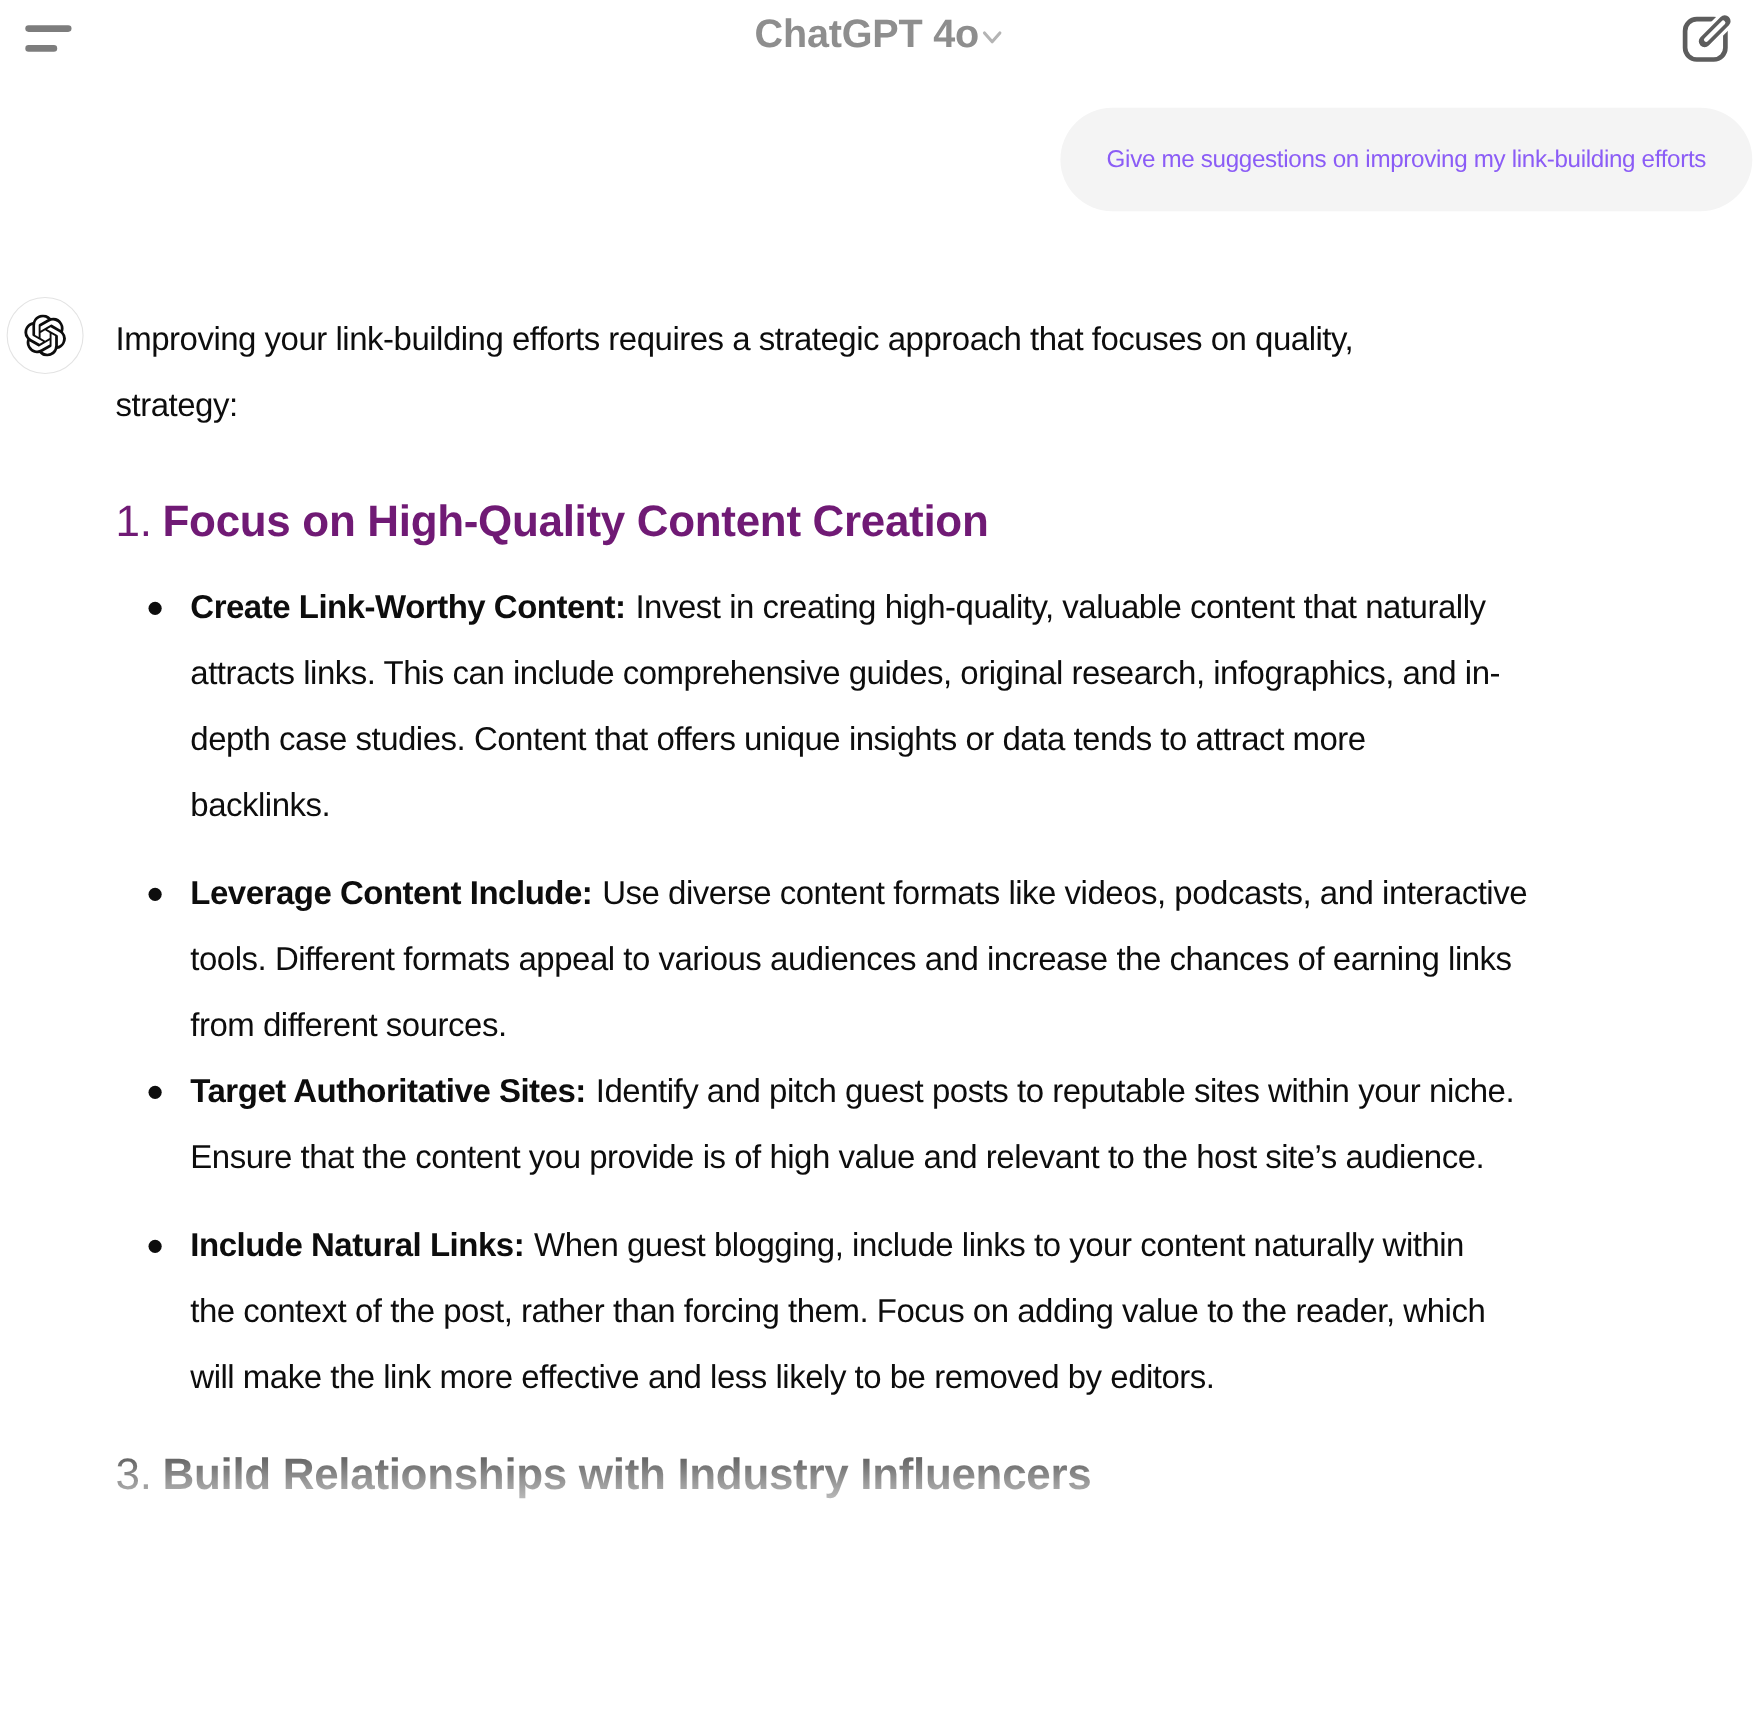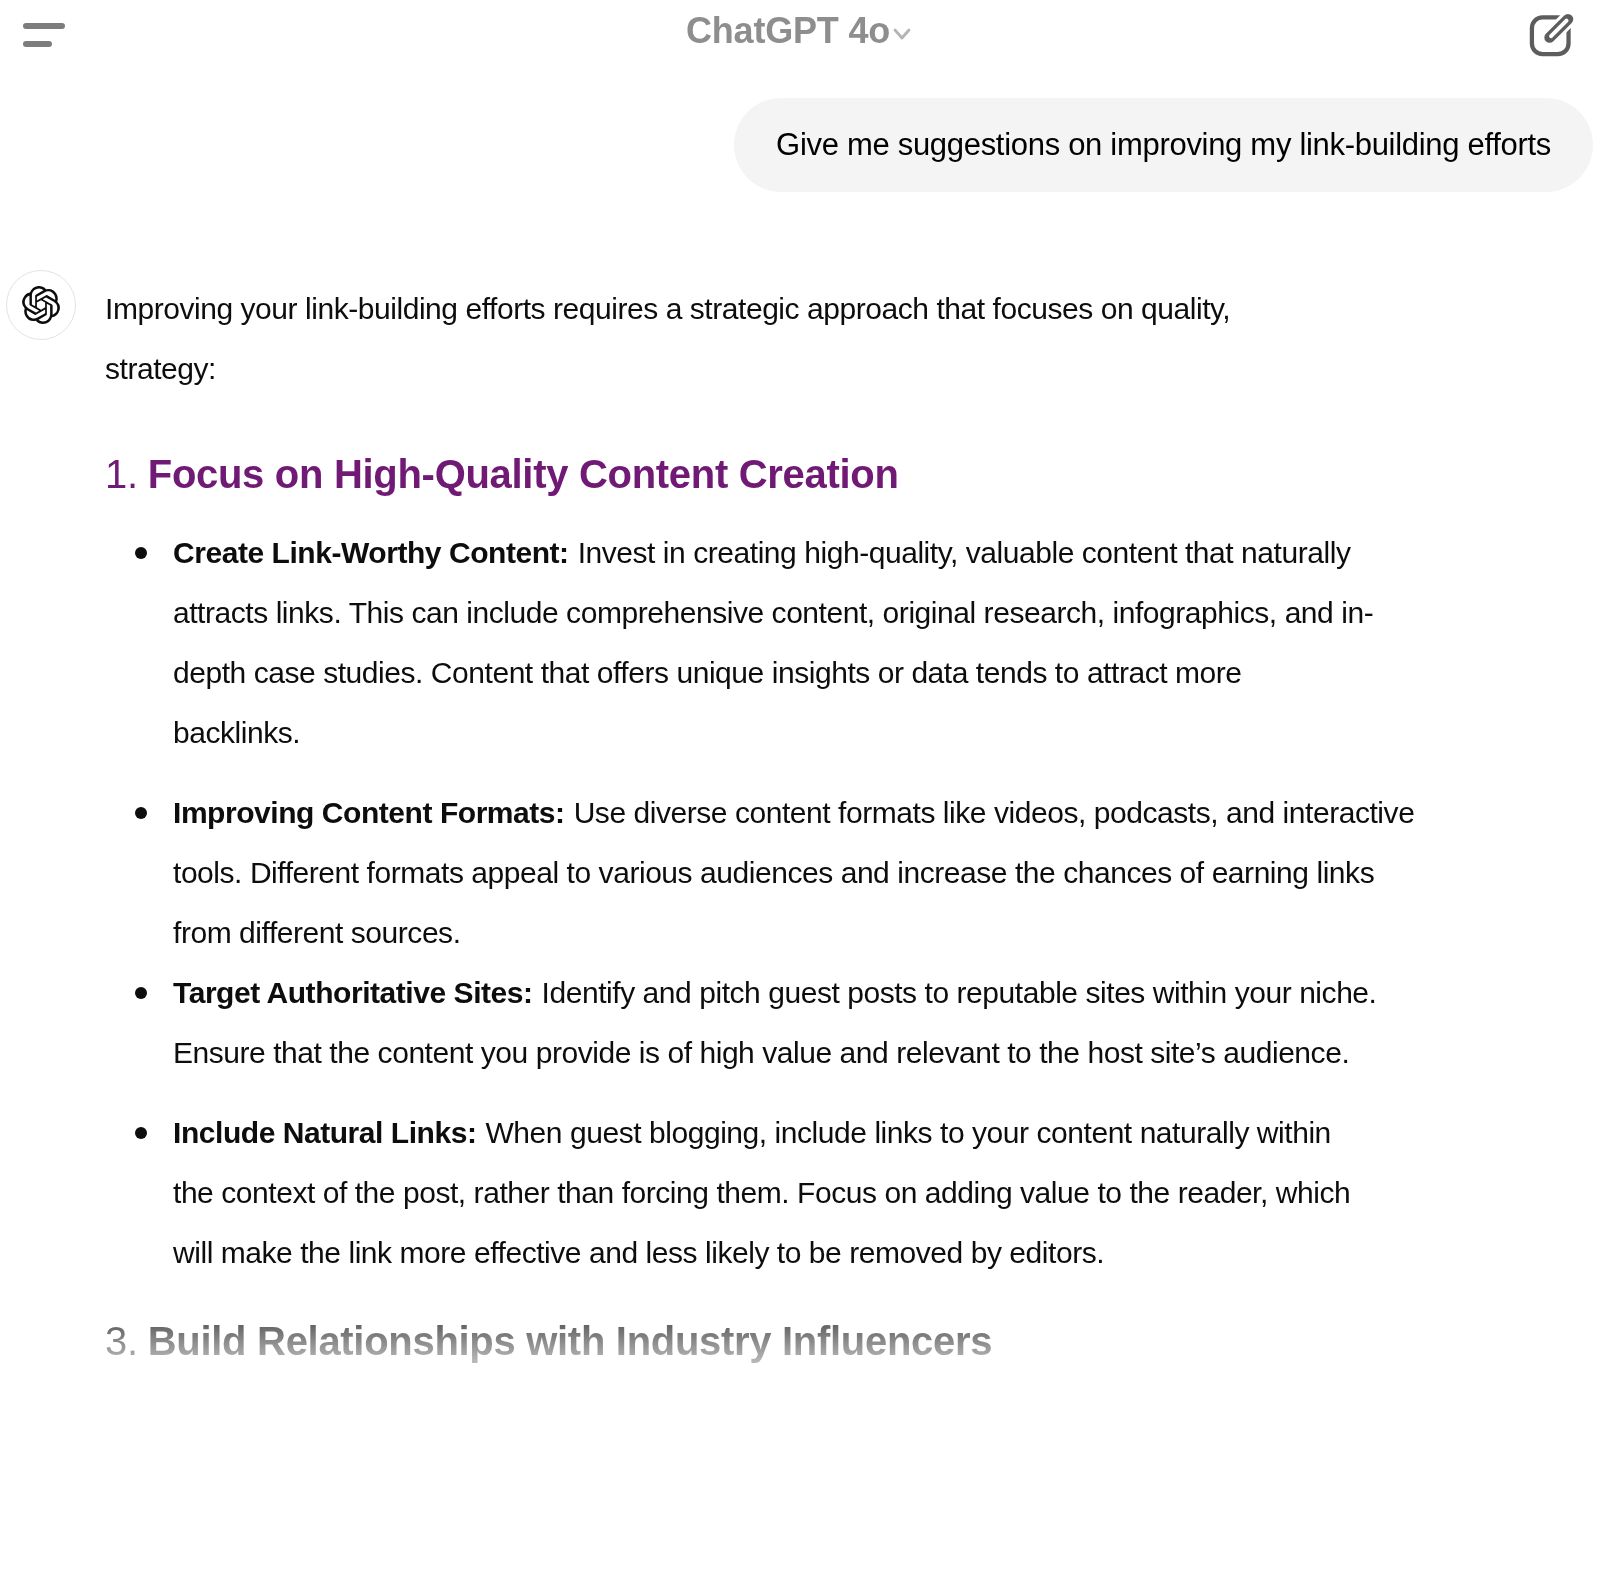--- a/index.html
+++ b/index.html
@@ -18,21 +18,21 @@
     display:flex; align-items:center; gap:0; background:none; border:none; cursor:pointer; }
   .model-title { font-size:36px; font-weight:700; color:#8e8e8e; letter-spacing:-0.2px; white-space:nowrap; }
   .chev { width:24px; height:24px; margin-top:6px; }
 
   .compose-btn { position:absolute; right:22px; top:8px; width:52px; height:52px;
     background:none; border:none; cursor:pointer; }
 
   
   .bubble { position:absolute; right:7px; top:98px; height:94px; border-radius:47px;
     background:#f4f4f4; display:flex; align-items:center; padding:0 42px; }
-  .bubble span { font-size:31px; letter-spacing:-0.3px; color:#000000; white-space:nowrap;text-align:right; }
+  .bubble span { font-size:22px; letter-spacing:-0.3px; color:#8b5cf6; white-space:nowrap;text-align:right; }
 
   
   .avatar { position:absolute; left:6px; top:270px; width:70px; height:70px; border-radius:50%;
     background:#fff; border:1px solid #e3e3e3; display:flex; align-items:center; justify-content:center; }
   .avatar svg { width:38px; height:38px; }
 
   .content { position:absolute; left:105px; top:279px; width:1460px; }
 
   .ln { height:60px; line-height:60px; font-size:30px; letter-spacing:-0.45px; white-space:nowrap; color:#0d0d0d; }
   .ln strong { font-weight:700; margin-right:9px; letter-spacing:-0.45px; }
@@ -96,27 +96,27 @@
   </div>
 
   <h3 class="sec-h">
     <span class="num">1.</span><span>Focus on High-Quality Content Creation</span>
   </h3>
 
   <div class="bullets">
     <div class="bullet">
       <span class="dot"></span>
       <div class="ln"><strong>Create Link-Worthy Content:</strong><span>Invest in creating high-quality, valuable content that naturally</span></div>
-      <div class="ln">attracts links. This can include comprehensive content, original research, infographics, and in-</div>
+      <div class="ln">attracts links. This can include comprehensive guides, original research, infographics, and in-</div>
       <div class="ln">depth case studies. Content that offers unique insights or data tends to attract more</div>
       <div class="ln">backlinks.</div>
     </div>
     <div class="bullet">
       <span class="dot"></span>
-      <div class="ln"><strong>Improving Content Formats:</strong><span>Use diverse content formats like videos, podcasts, and interactive</span></div>
+      <div class="ln"><strong>Leverage Content Include:</strong><span>Use diverse content formats like videos, podcasts, and interactive</span></div>
       <div class="ln">tools. Different formats appeal to various audiences and increase the chances of earning links</div>
       <div class="ln">from different sources.</div>
     </div>
   </div>
 
 
   <div class="bullets">
     <div class="bullet">
       <span class="dot"></span>
       <div class="ln"><strong>Target Authoritative Sites:</strong><span>Identify and pitch guest posts to reputable sites within your niche.</span></div>

